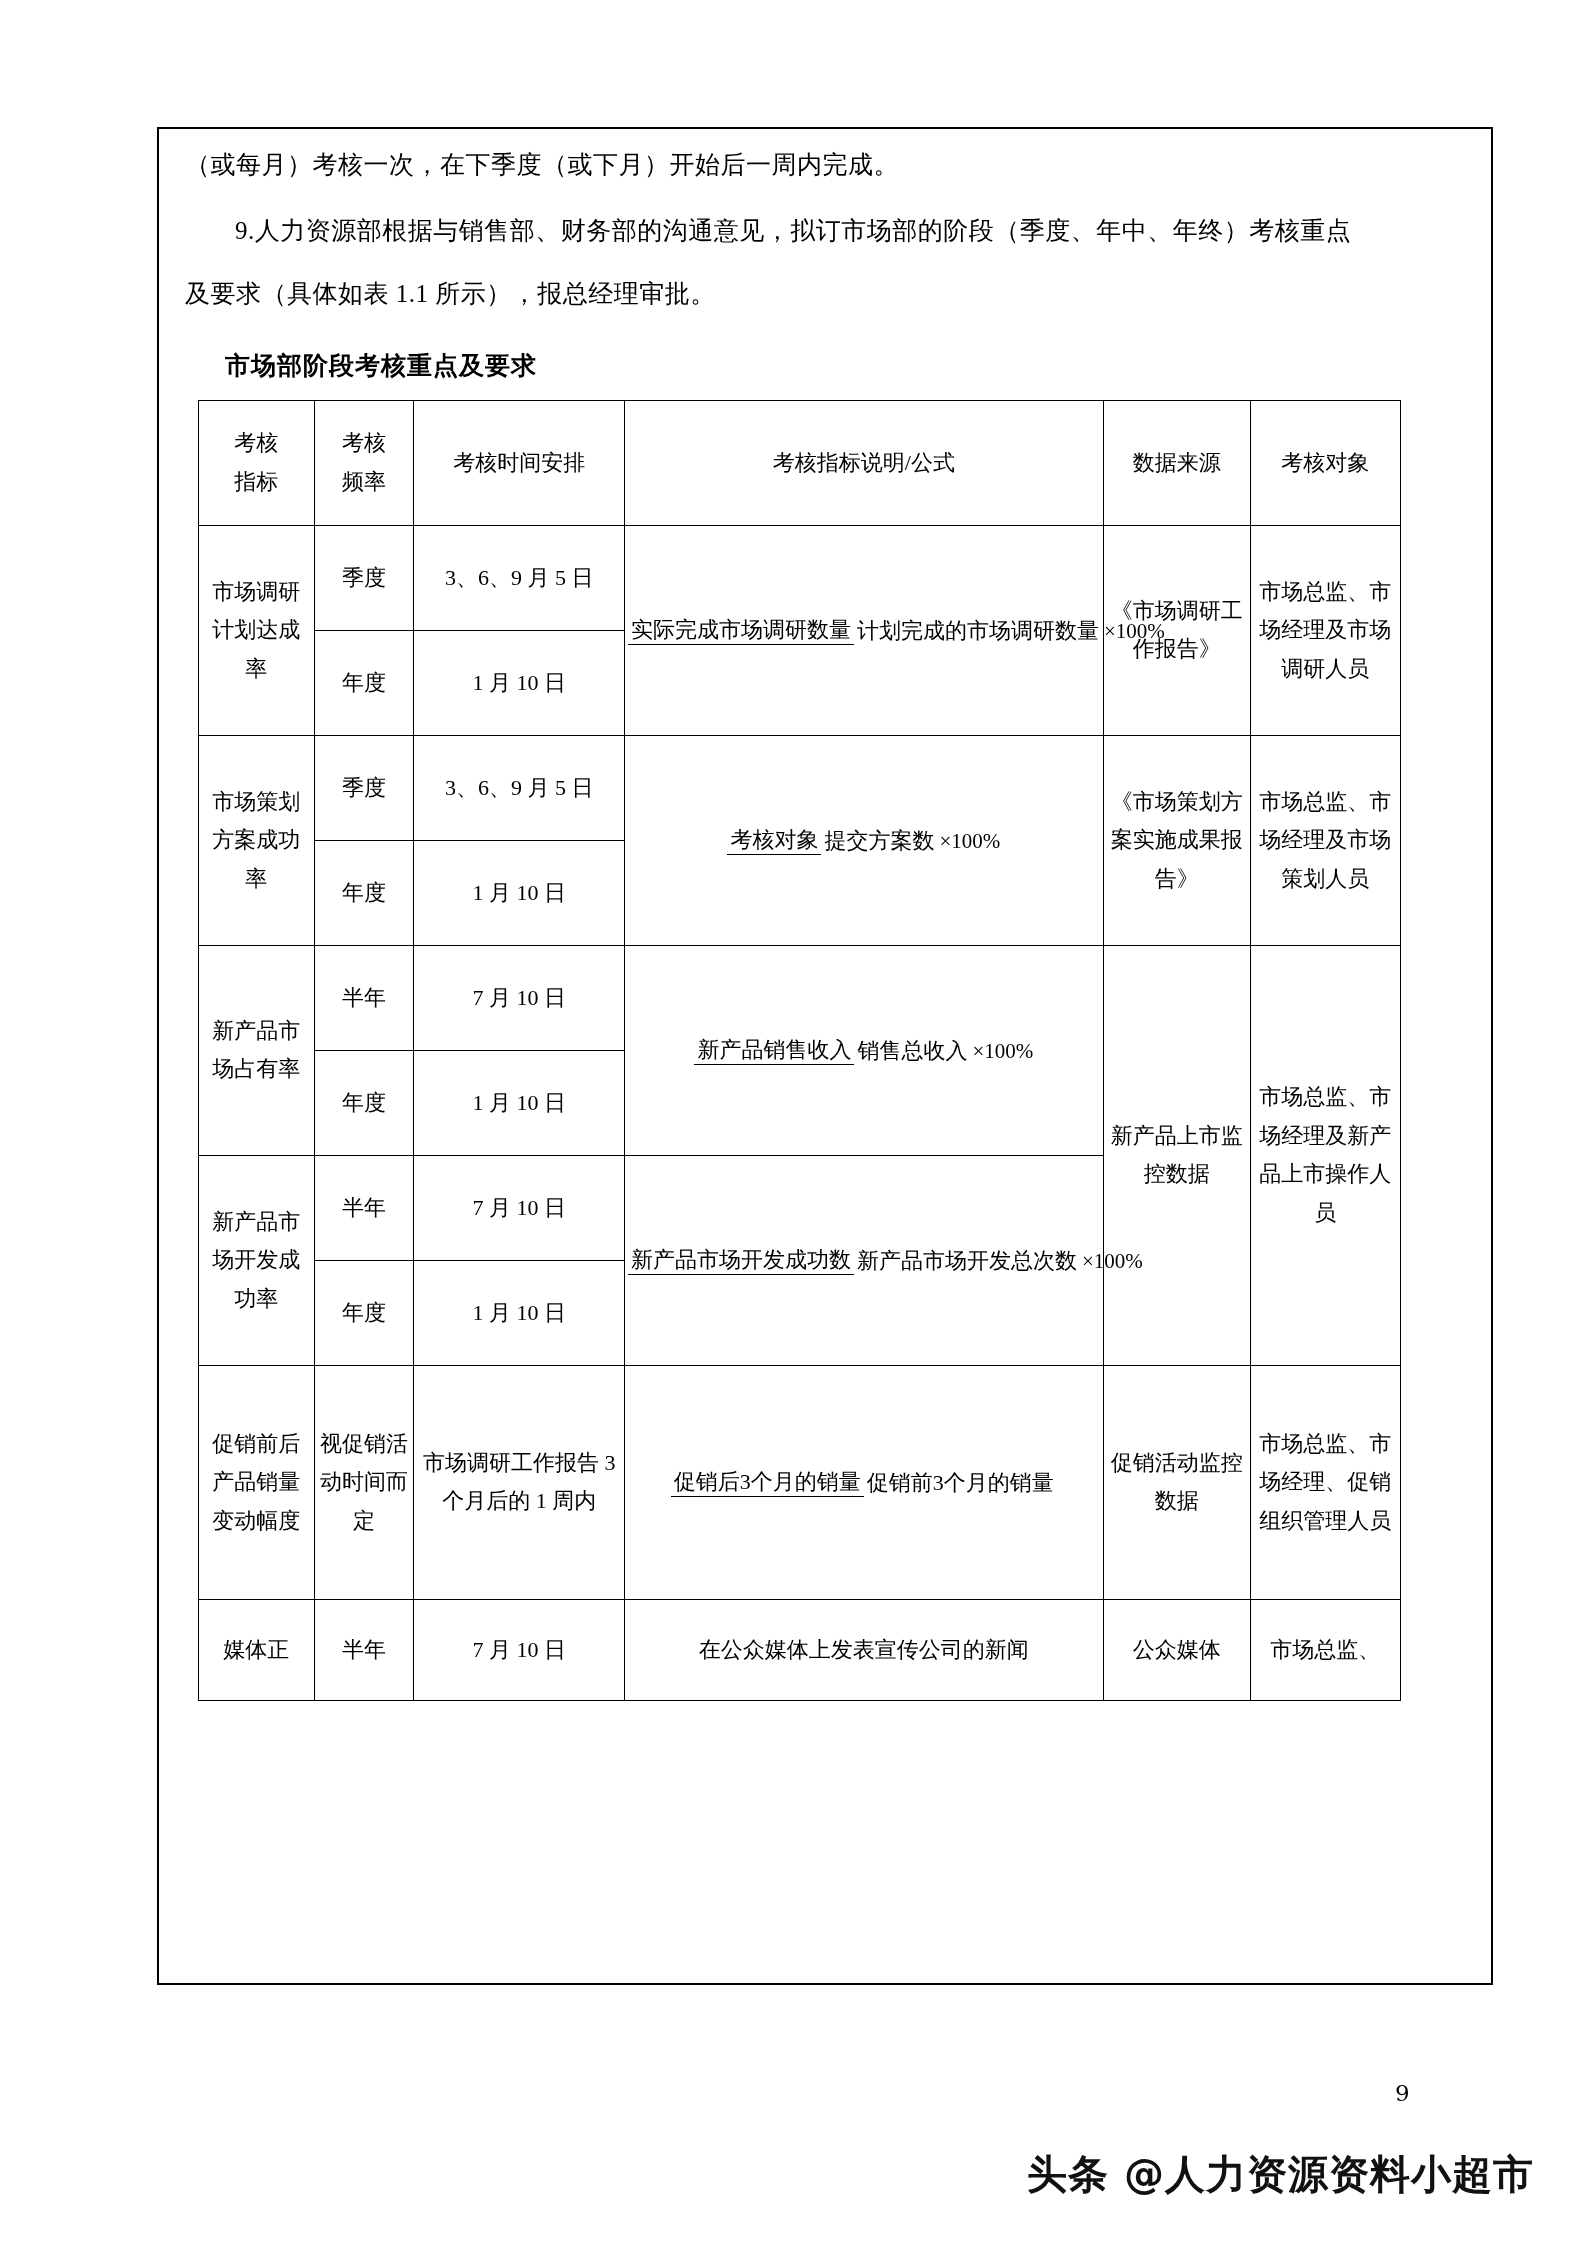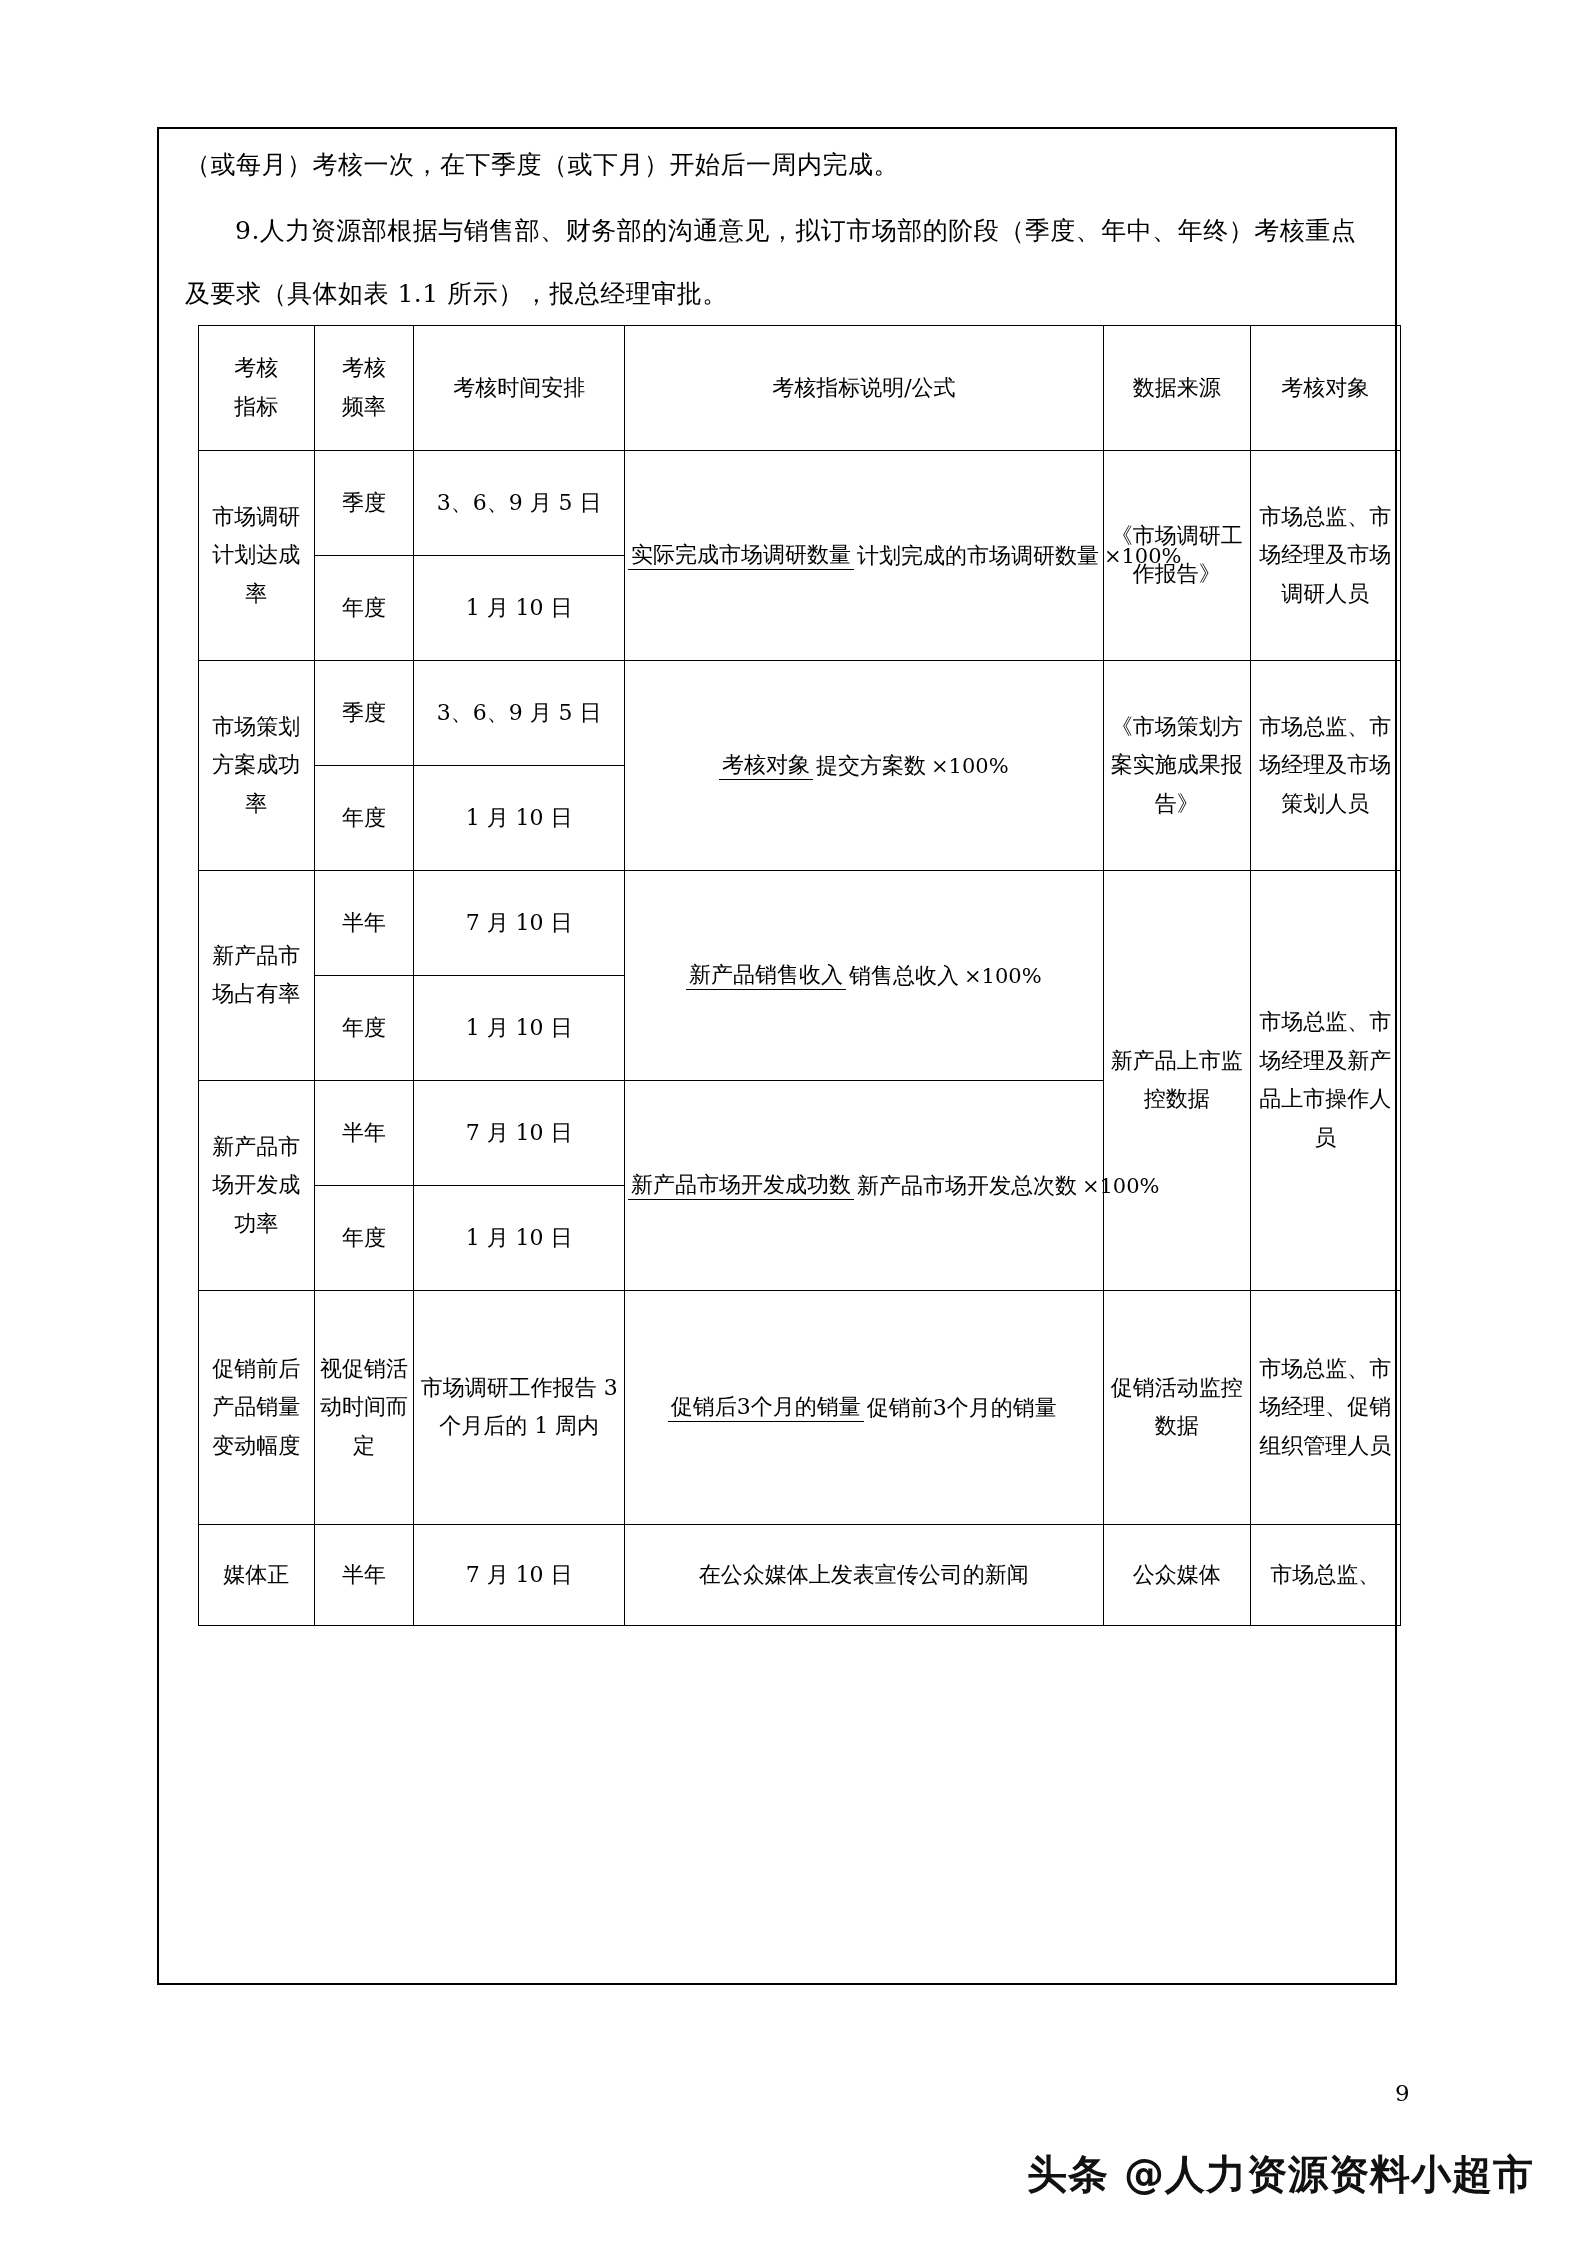--- a/index.html
+++ b/index.html
@@ -14,25 +14,26 @@
     font-family: "DejaVu Serif", "Liberation Serif", serif;
     color: #000000;
     overflow: hidden;
   }
 
   
   #page-frame {
     position: absolute;
     left: 157px;
     top: 127px;
-    width: 1240px;
+    width: 1336px;
     height: 1858px;
     border: 2px solid #000000;
     box-sizing: border-box;
     background: #ffffff;
+    font-family: Liberation Serif, serif;
   }
 
   .doc-body {
     padding: 0 26px;
     box-sizing: border-box;
   }
 
   
   .para {
     font-size: 25px;
@@ -143,20 +144,21 @@
 </head>
 <body>
 
 <div id="page-frame">
   <div class="doc-body">
 
     <div class="para para-1">（或每月）考核一次，在下季度（或下月）开始后一周内完成。</div>
     <div class="para para-3">9.人力资源部根据与销售部、财务部的沟通意见，拟订市场部的阶段（季度、年中、年终）考核重点</div>
     <div class="para para-4">及要求（具体如表 1.1 所示），报总经理审批。</div>
 
+    <div class="tbl-caption">市场部阶段考核重点及要求</div>
 
     <div class="tbl-wrap">
       <table class="kpi">
         <colgroup>
           <col class="c-idx">
             <col class="c-freq">
             <col class="c-time">
           <col class="c-form">
             <col class="c-src">
             <col class="c-obj">

